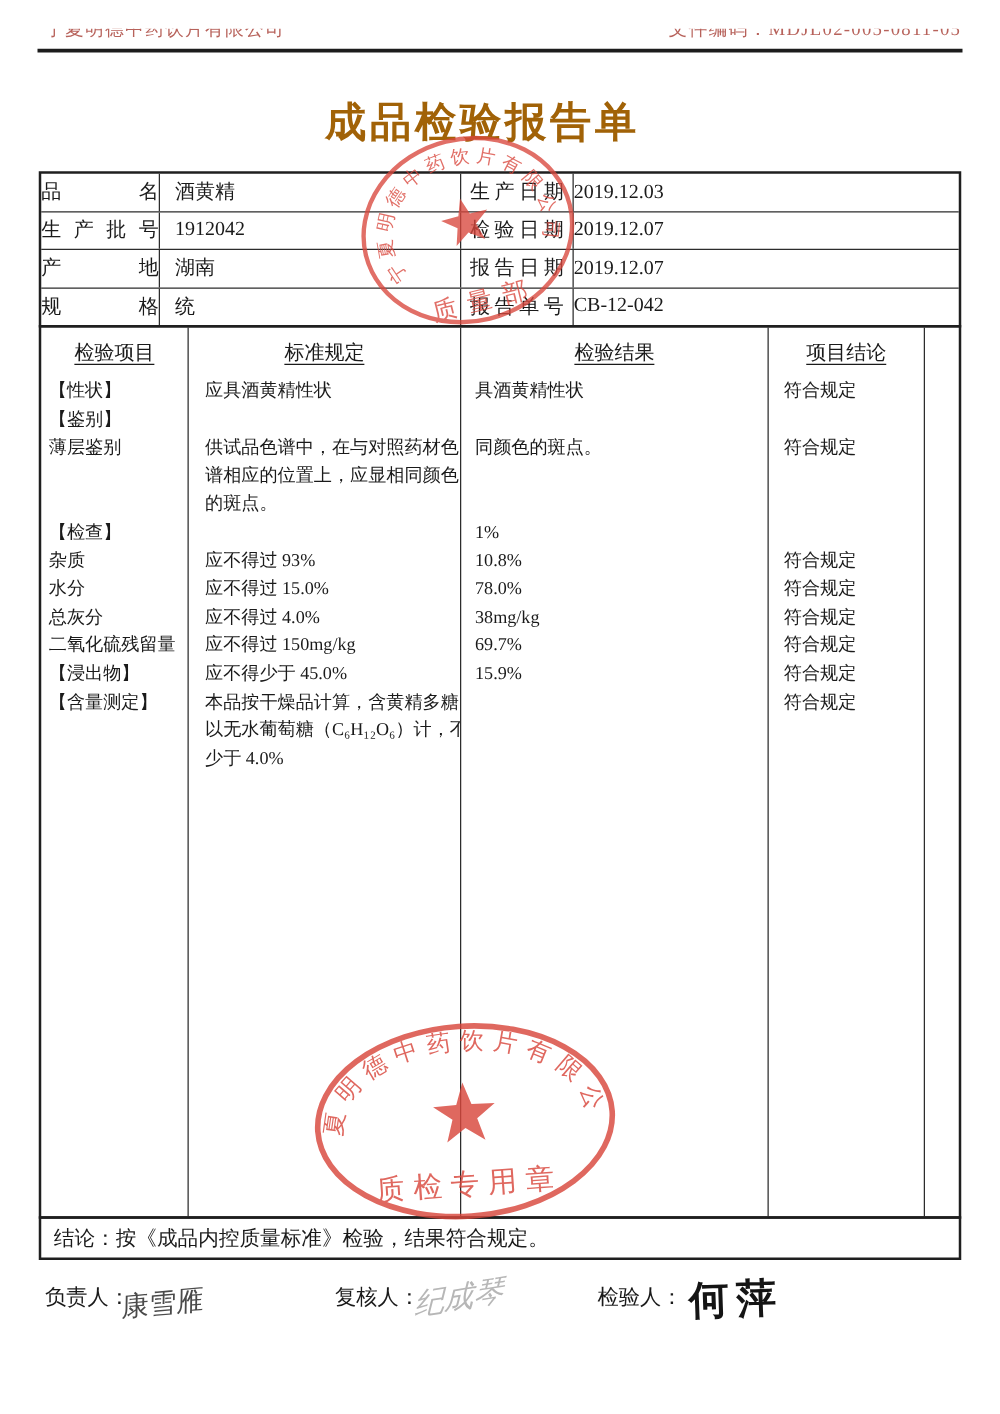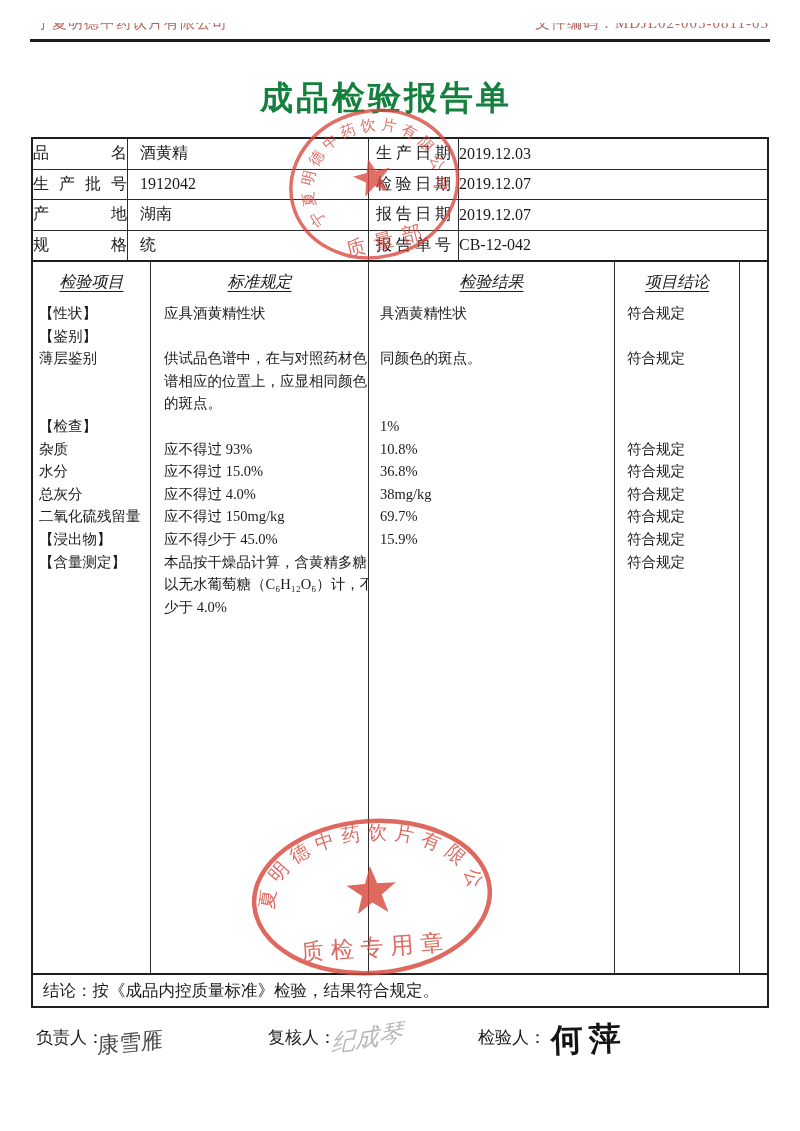--- a/index.html
+++ b/index.html
@@ -6,21 +6,21 @@
   body{width:800px;height:1131px;position:relative;overflow:hidden;
        font-family:"Liberation Serif","DejaVu Serif",serif;color:#1a1a1a;}
 
   
   .hdr-clip{position:absolute;top:23px;left:36px;right:31px;height:15px;overflow:hidden;}
   .hdr-inner{position:relative;top:-9px;display:flex;justify-content:space-between;
              font-size:15px;color:#b0524a;opacity:.9;letter-spacing:1px;white-space:nowrap;}
   .hdr-rule{position:absolute;top:39px;left:30px;right:30px;height:3px;background:#1c1c1c;}
 
   .title{position:absolute;top:76px;left:0;right:28px;text-align:center;
-         font-size:33px;font-weight:bold;letter-spacing:3px;color:#15803d;}
+         font-size:33px;font-weight:bold;letter-spacing:3px;color:#a16207;}
 
   
   .info-table{position:absolute;left:31px;top:137px;width:738px;height:125px;
               border:2px solid #1f1f1f;box-sizing:border-box;display:flex;flex-direction:column;}
   .irow{display:flex;flex:1;border-top:1px solid #2c2c2c;box-sizing:border-box;}
   .irow:first-child{border-top:none;}
   .icell{box-sizing:border-box;display:flex;align-items:center;font-size:16px;overflow:hidden;white-space:nowrap;}
   .ilabel{width:94px;padding:0 0;}
   .ilabel span,.ilabel2 span{display:block;width:100%;text-align:justify;text-align-last:justify;}
   .ival{width:241px;border-left:1px solid #2c2c2c;padding-left:12px;}
@@ -30,21 +30,21 @@
   
   .main-table{position:absolute;left:31px;top:260px;width:738px;height:715px;
               border:2px solid #1f1f1f;box-sizing:border-box;display:flex;}
   .mcol{box-sizing:border-box;height:100%;border-left:1px solid #2c2c2c;overflow:hidden;}
   .mcol:first-child{border-left:none;}
   .c-item{width:117px;padding-left:6px;}
   .c-standard{width:218px;padding-left:13px;}
   .c-result{width:246px;padding-left:11px;}
   .c-conclusion{width:125px;padding-left:12px;}
   .c-empty{flex:1;}
-  .mhead{height:40px;display:flex;align-items:center;justify-content:center;font-size:16px;font-style:italic;}
+  .mhead{height:40px;display:flex;align-items:center;justify-content:center;font-size:16px;}
   .mhead span{text-decoration:underline;text-underline-offset:4px;}
   .c-item .mhead{margin-left:-6px;} .c-standard .mhead{margin-left:-13px;}
   .c-result .mhead{margin-left:-11px;} .c-conclusion .mhead{margin-left:-12px;}
   .bline{font-size:14.5px;line-height:22.6px;white-space:nowrap;}
 
   
   .conclusion{position:absolute;left:31px;top:973px;width:738px;height:35px;
               border:2px solid #1f1f1f;box-sizing:border-box;display:flex;align-items:center;
               padding-left:10px;font-size:16.5px;}
 
@@ -162,21 +162,21 @@
     <div class="mhead">
         <span>检验结果</span>
       </div>
   <div class="bline">具酒黄精性状</div>
       <div class="bline">&nbsp;</div>
       <div class="bline">同颜色的斑点。</div>
       <div class="bline">&nbsp;</div>
       <div class="bline">&nbsp;</div>
       <div class="bline">1%</div>
       <div class="bline">10.8%</div>
-      <div class="bline">36.8%</div>
+      <div class="bline">78.0%</div>
       <div class="bline">38mg/kg</div>
       <div class="bline">69.7%</div>
       <div class="bline">15.9%</div>
       <div class="bline">&nbsp;</div>
       <div class="bline">&nbsp;</div>
     </div>
   <div class="mcol c-conclusion">
     <div class="mhead">
         <span>项目结论</span>
       </div>

